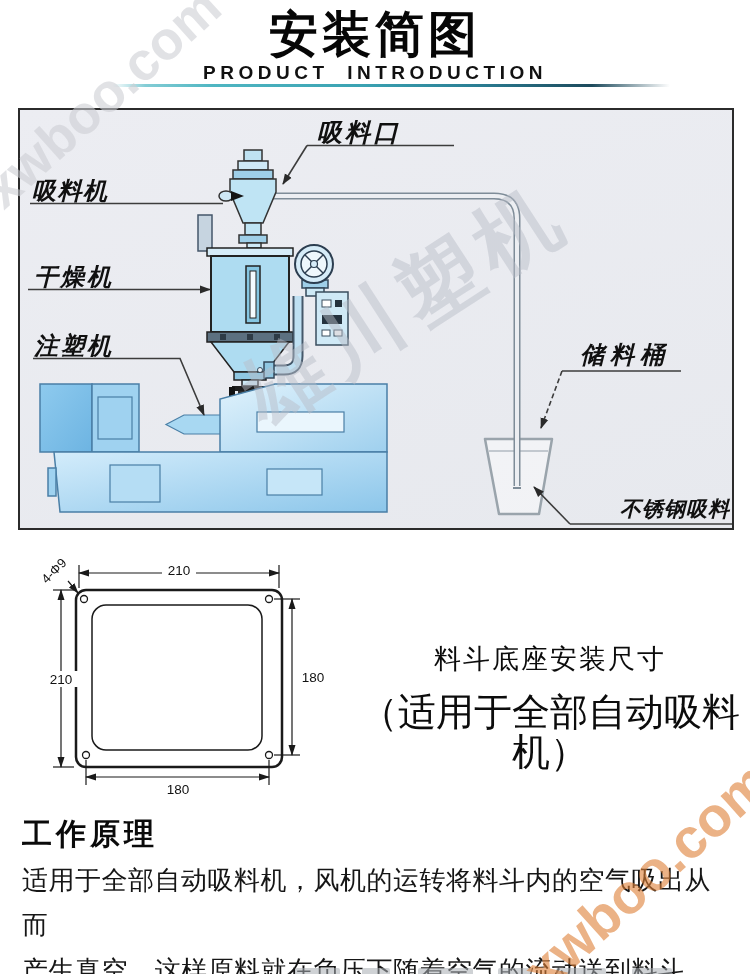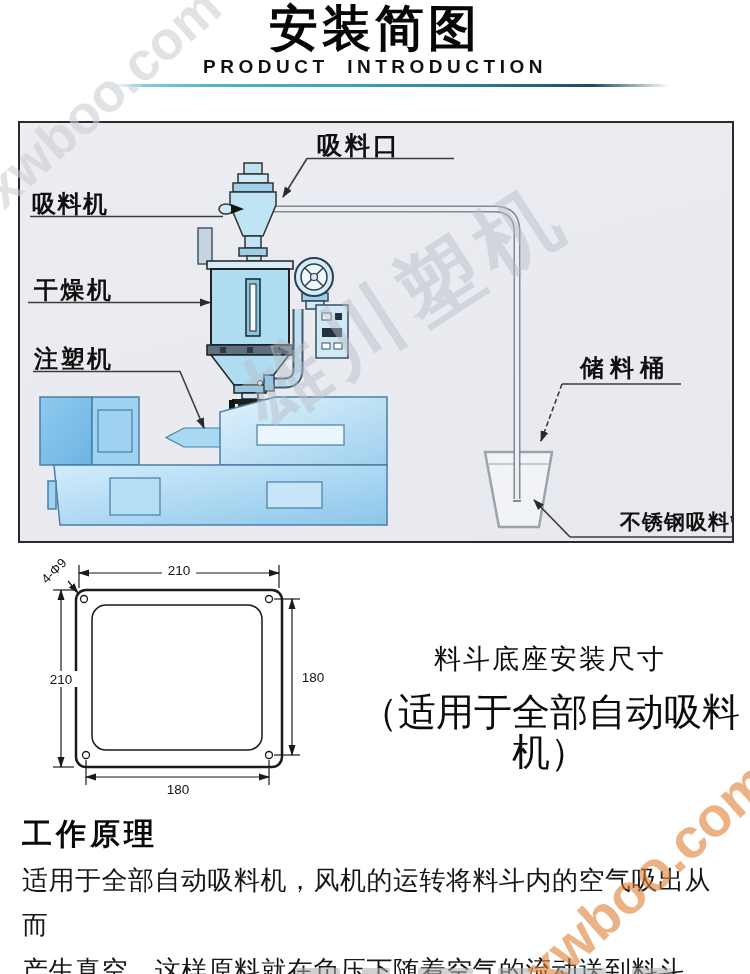--- a/index.html
+++ b/index.html
@@ -2,32 +2,32 @@
 <html><head>
 <meta charset="utf-8">
 <style>
   html,body{margin:0;padding:0;}
   body{width:750px;height:974px;overflow:hidden;background:#fff;
        font-family:"Liberation Sans","DejaVu Sans",sans-serif;position:relative;}
   #page{position:absolute;inset:0;width:750px;height:974px;overflow:hidden;}
 
   
   .hdr{position:absolute;left:0;top:0;width:750px;text-align:center;z-index:2;}
-  .hdr h1{margin:0;padding-top:2px;font-size:49px;line-height:52px;font-weight:900;
+  .hdr h1{margin:0;padding-top:8px;font-size:49px;line-height:52px;font-weight:900;
           letter-spacing:4px;color:#060606;}
   .hdr .sub{margin-top:1px;font-size:19px;line-height:24px;font-weight:600;
             letter-spacing:4.5px;word-spacing:9px;color:#111;}
   .divider{position:absolute;left:112px;top:84px;width:558px;height:3px;border-radius:2px;
     background:linear-gradient(90deg,rgba(130,205,215,0) 0%,rgba(110,196,206,.85) 6%,
       #4fb6c2 18%,#3aa2b2 45%,#2a7e94 65%,#1d4a5c 86%,rgba(25,55,70,0) 100%);}
 
   
-  .panel{position:absolute;left:18px;top:121px;width:712px;height:418px;
+  .panel{position:absolute;left:18px;top:108px;width:712px;height:418px;
          border:2px solid #2b2b2b;background:linear-gradient(165deg,#ecedf2 0%,#e7e9ee 100%);
-         z-index:1;}
+         z-index:1;font-style:italic;}
   .panel svg{display:block;}
   svg text.lbl{fill:#101010;font-weight:600;}
 
   
   .dim-wrap{position:absolute;left:30px;top:548px;width:320px;height:258px;z-index:1;}
   .caption{position:absolute;left:350px;top:638px;width:400px;text-align:center;
            color:#0c0c0c;z-index:1;}
   .caption .c1{font-size:27px;line-height:42px;letter-spacing:2px;}
   .caption .c2{font-size:38px;line-height:40px;margin-top:12px;}
 

